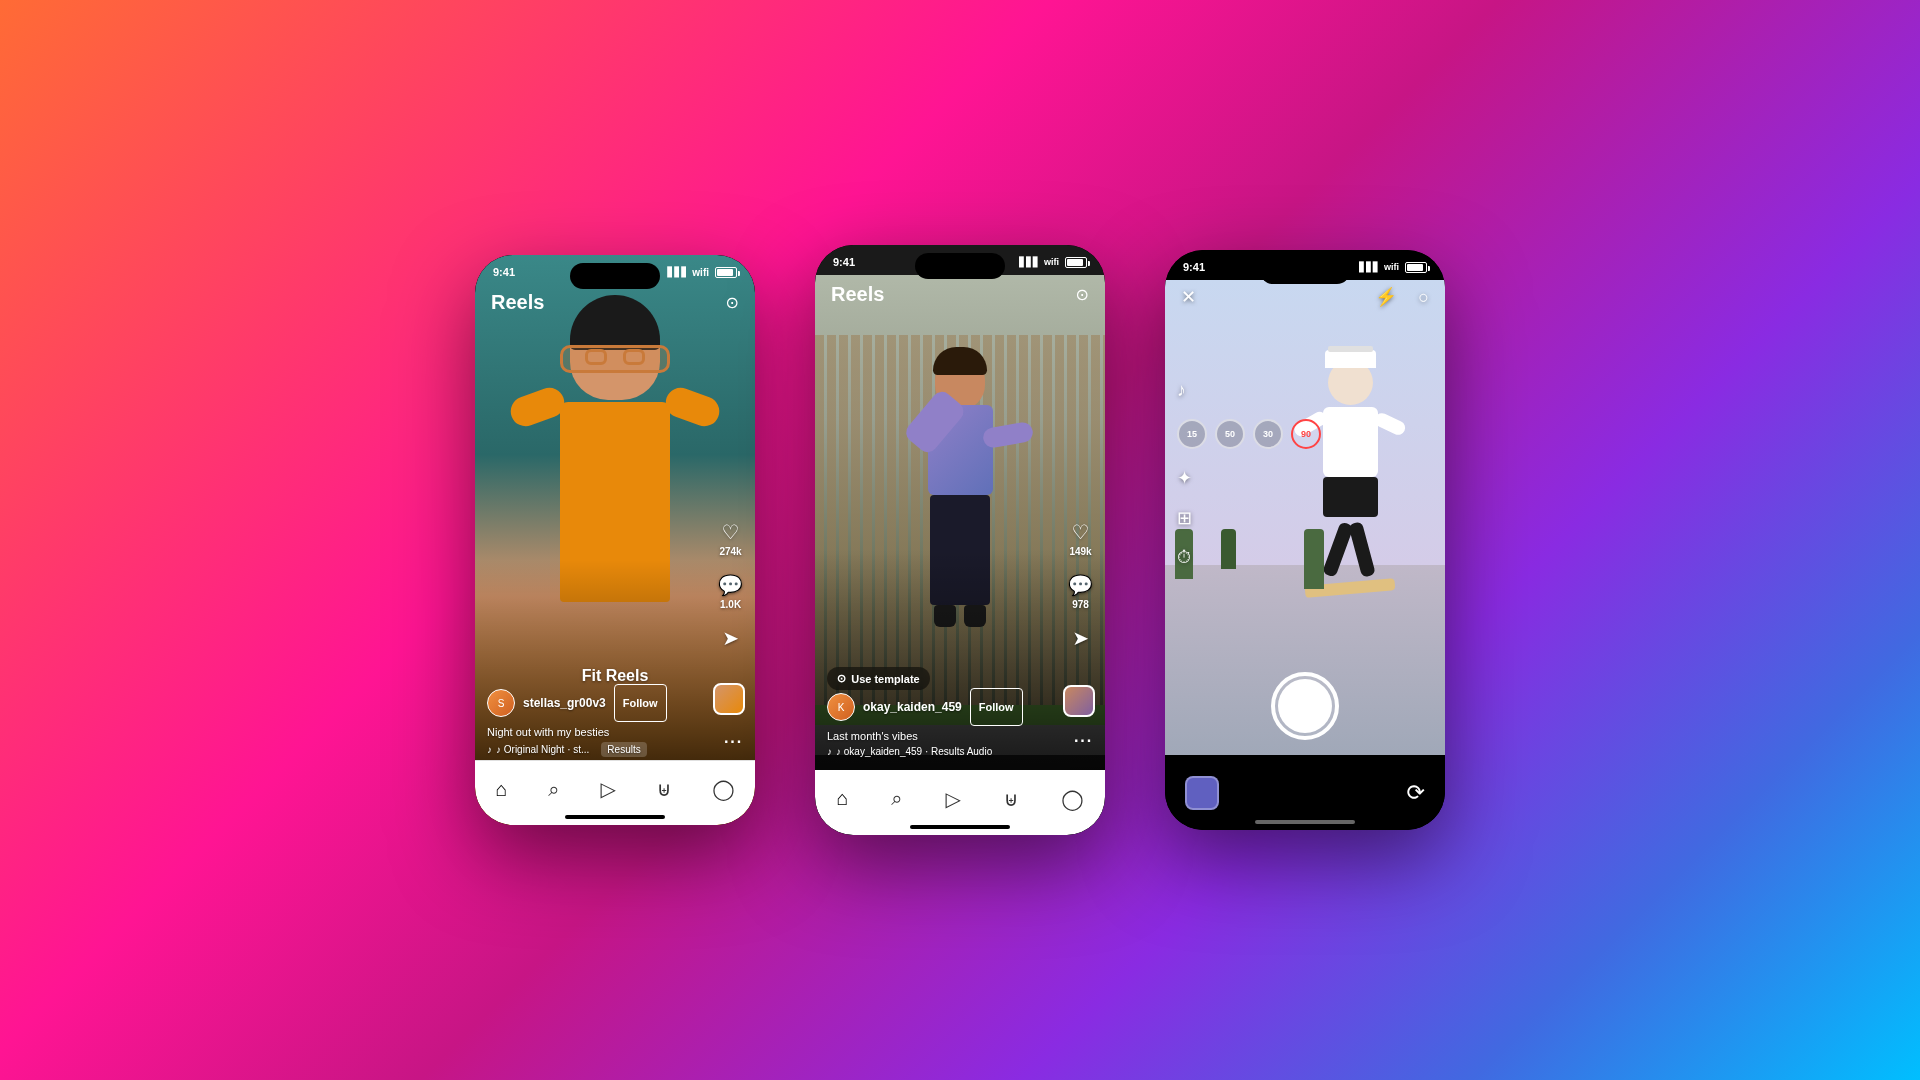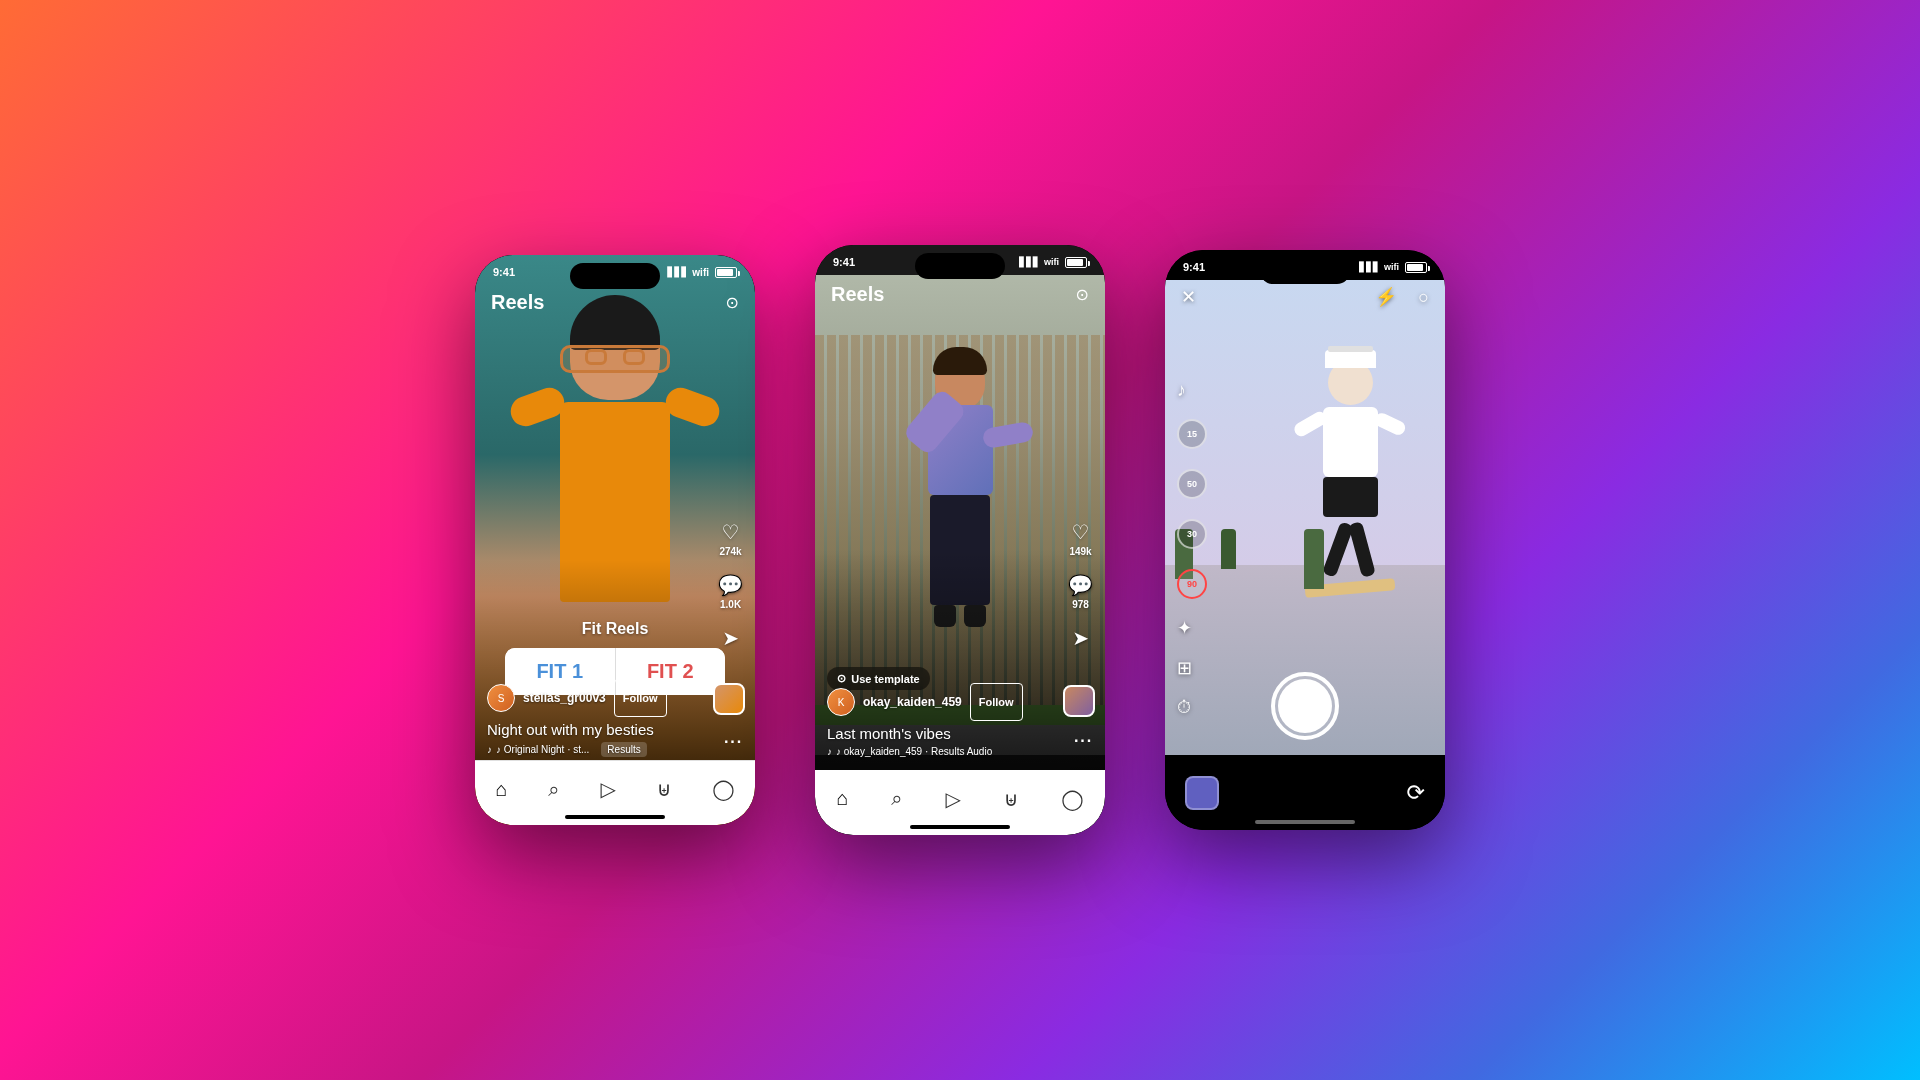--- a/index.html
+++ b/index.html
@@ -168,21 +168,21 @@
       font-size: 11px;
       font-weight: 600;
       border: 1px solid white;
       padding: 12px 8px;
       border-radius: 4px;
       background: transparent;
       cursor: pointer;
     }
     .caption {
       color: white;
-      font-size: 15px;
+      font-size: 11px;
       text-shadow: 0 1px 2px rgba(0,0,0,0.5);
       margin-bottom: 4px;
     }
     .audio-row {
       display: flex;
       align-items: center;
       gap: 4px;
       color: white;
       font-size: 10px;
       text-shadow: 0 1px 2px rgba(0,0,0,0.5);
@@ -390,25 +390,20 @@
         <span class="action-icon">💬</span>
         <span class="action-count">1.0K</span>
       </div>
       <div class="action-item">
         <span class="action-icon">➤</span>
       </div>
     </div>
 
     <div class="fit-check-section" style="bottom:130px;">
       <div class="fit-check-title">Fit Reels</div>
-      <div class="fit-buttons">
-        <button class="fit-btn fit-btn-1">FIT 1</button>
-        <div style="width:1px;background:#ddd;"></div>
-        <button class="fit-btn fit-btn-2">FIT 2</button>
-      </div>
     </div>
 
     <div class="user-info">
       <div class="user-row">
         <div class="avatar">S</div>
         <span class="username">stellas_gr00v3</span>
         <button class="follow-btn">Follow</button>
       </div>
       <div class="caption">Night out with my besties</div>
       <div class="audio-row">
@@ -593,21 +588,21 @@
       </div>
       <div class="right-controls">
         <span class="ctrl-icon">⚡</span>
         <span class="ctrl-icon">○</span>
       </div>
     </div>
 
     <div style="position:absolute;left:12px;top:130px;display:flex;flex-direction:column;gap:18px;z-index:10;">
       <span class="tool-icon">♪</span>
 
-      <div style="display:flex;flex-direction:column;gap:20px;">
+      <div style="display:flex;gap:8px;">
         <div style="width:30px;height:30px;border-radius:50%;border:2px solid rgba(255,255,255,0.6);color:white;font-size:9px;font-weight:700;display:flex;align-items:center;justify-content:center;background:rgba(0,0,0,0.2);">15</div>
         <div style="width:30px;height:30px;border-radius:50%;border:2px solid rgba(255,255,255,0.6);color:white;font-size:9px;font-weight:700;display:flex;align-items:center;justify-content:center;background:rgba(0,0,0,0.2);">50</div>
         <div style="width:30px;height:30px;border-radius:50%;border:2px solid rgba(255,255,255,0.6);color:white;font-size:9px;font-weight:700;display:flex;align-items:center;justify-content:center;background:rgba(0,0,0,0.2);">30</div>
         <div style="width:30px;height:30px;border-radius:50%;border:2px solid #ff4444;color:#ff4444;font-size:9px;font-weight:700;display:flex;align-items:center;justify-content:center;background:rgba(255,255,255,0.1);">90</div>
       </div>
 
       <span class="tool-icon">✦</span>
       <span class="tool-icon">⊞</span>
       <span class="tool-icon">⏱</span>
     </div>

